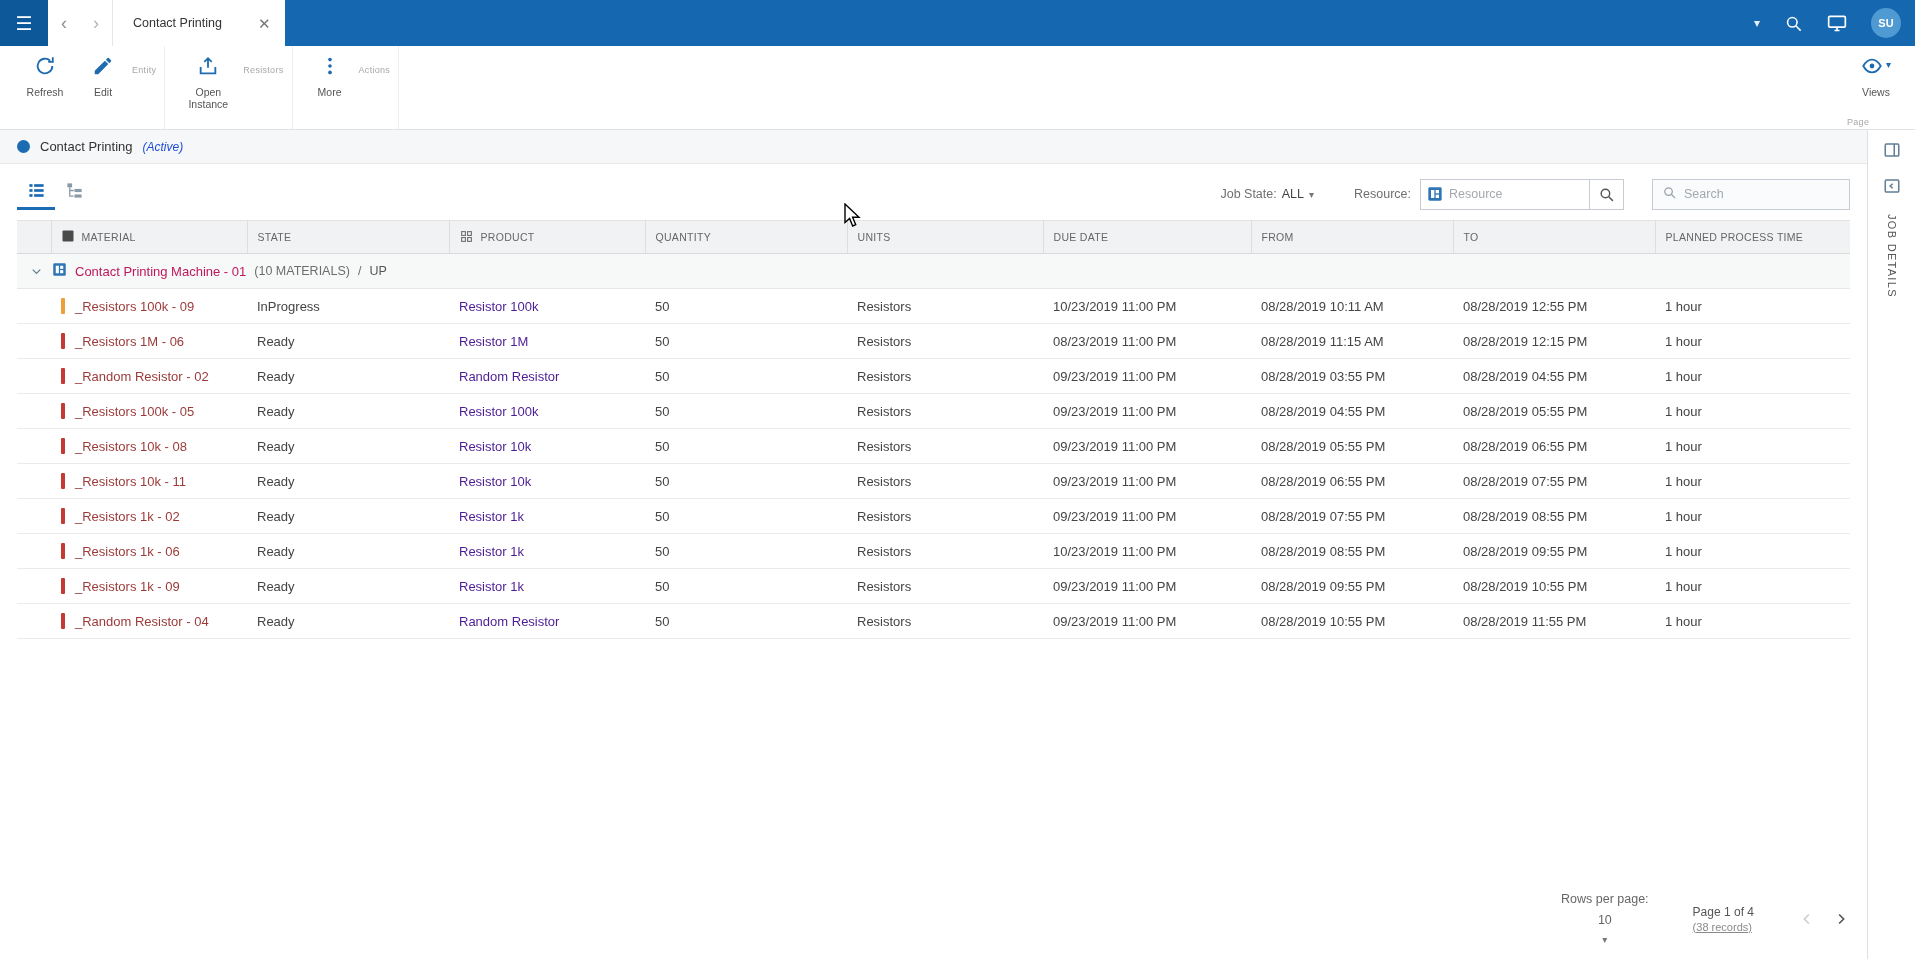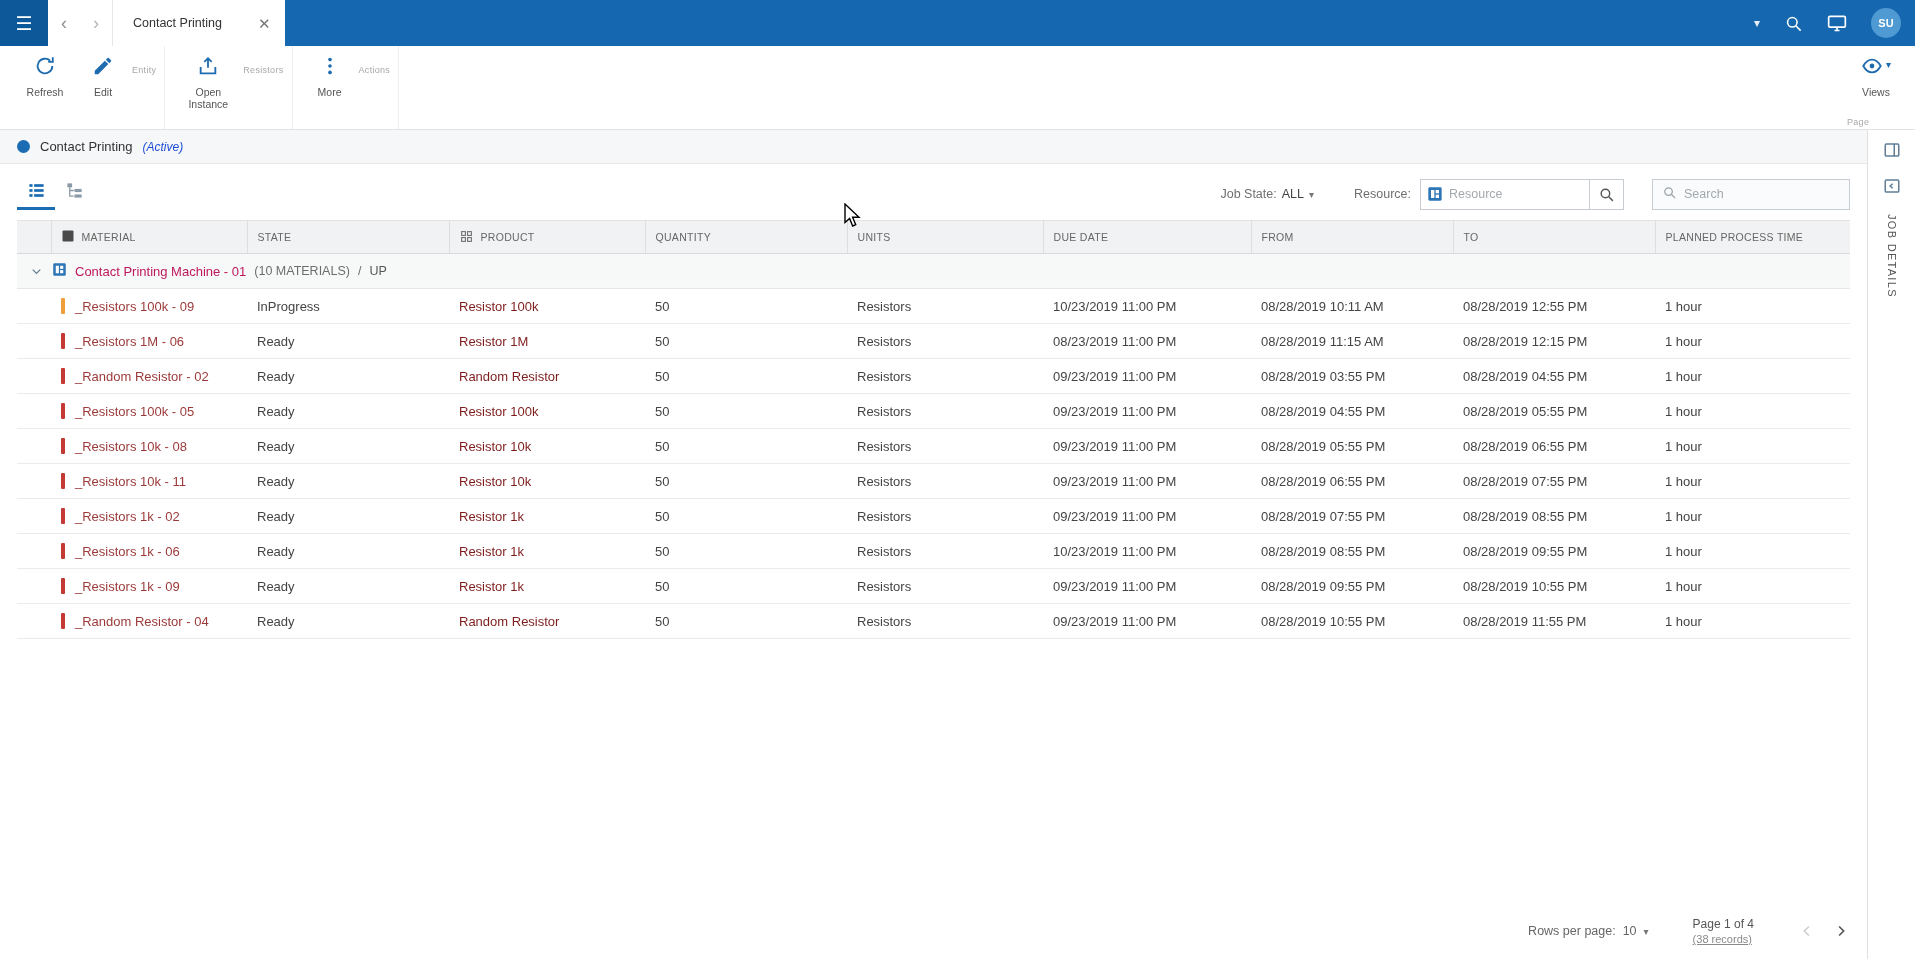--- a/index.html
+++ b/index.html
@@ -73,25 +73,25 @@
   .group-inner { display:flex; align-items:center; gap:8px; }
   .group-chevron { margin-left:8px; display:flex; cursor:pointer; }
   .group-name { font-size:13px; font-weight:normal; color:#be185d; cursor:pointer; }
   .group-mats { font-size:12.5px; color:#6d6d6d; }
   .group-sep { font-size:12.5px; color:#6d6d6d; }
   .group-state { font-size:12.5px; color:#555; }
   .data-row td { height:35px; border-bottom:1px solid #ebebeb; font-size:13px; color:#444; padding:0 10px; white-space:nowrap; overflow:hidden; }
   .mat-wrap { display:flex; align-items:center; gap:10px; }
   .status-bar { width:4px; height:16px; border-radius:1px; flex:none; }
   .material-link { color:#9c3a3a; cursor:pointer; }
-  .product-link { color:#7f1d1d; cursor:pointer; }
+  .product-link { color:#4c1d95; cursor:pointer; }
 
   
   .footer { position:absolute; bottom:14px; right:17px; display:flex; align-items:center; gap:44px; }
-  .rpp { display:flex; align-items:center; gap:7px; font-size:12.5px; color:#666; cursor:pointer; }
+  .rpp { display:flex; align-items:center; gap:7px; font-size:12.5px; color:#666; cursor:pointer;flex-direction:column; }
   .pageinfo { font-size:12px; color:#555; }
   .pageinfo .records { font-size:11px; color:#8a8a8a; margin-top:2px;text-decoration:underline; }
   .pager { display:flex; align-items:center; gap:16px; }
   .pager .pg { cursor:pointer; display:flex; }
 
   
   .sidebar { width:48px; border-left:1px solid #e0e0e0; background:#fff; display:flex; flex-direction:column; align-items:center; padding-top:8px; flex:none; }
   .sidebar-icon { width:24px; height:24px; display:flex; align-items:center; justify-content:center; cursor:pointer; margin-bottom:12px; }
   .sidebar-title { writing-mode:vertical-rl; font-size:11px; color:#555; letter-spacing:1.3px; margin-top:4px; white-space:nowrap; }
 

